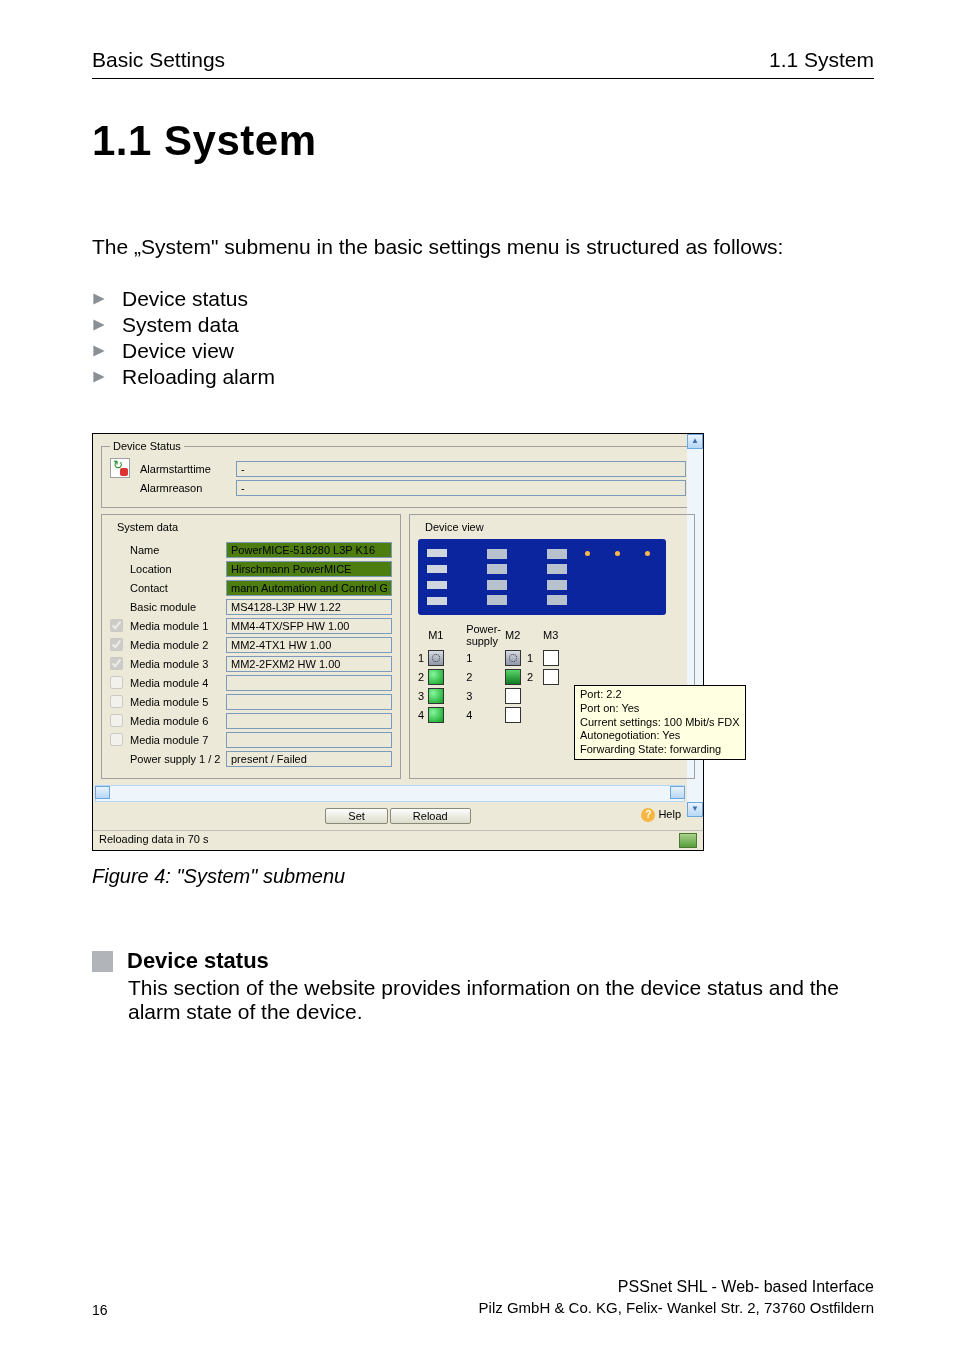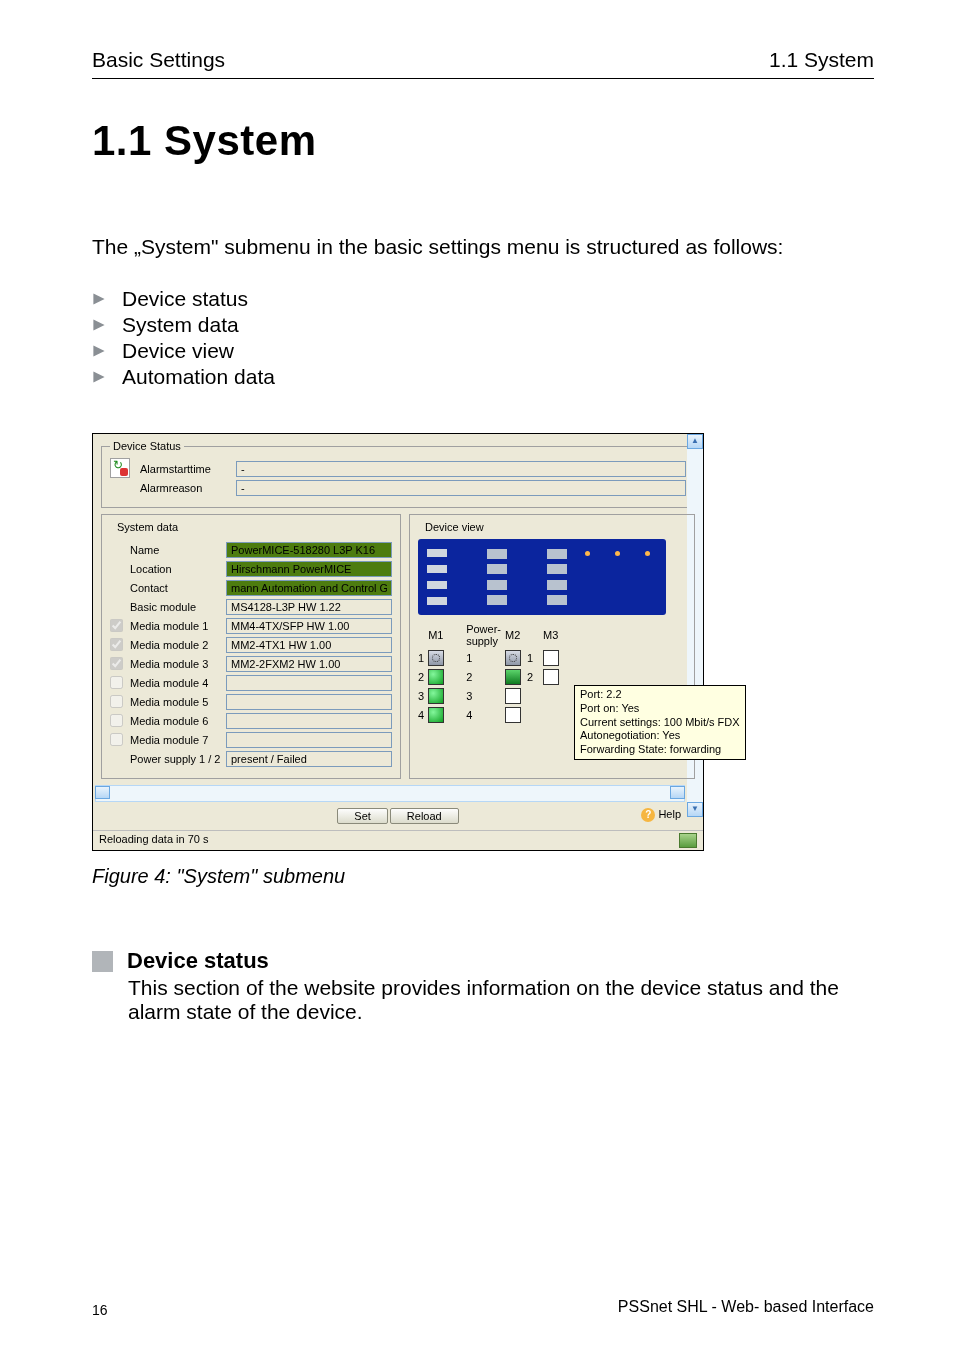--- a/index.html
+++ b/index.html
@@ -207,21 +207,21 @@
 
   .btn-row {
     display: flex;
     justify-content: center;
     gap: 2px;
     padding: 6px 8px;
     position: relative;
   }
   .btn {
     font-size: 11px;
-    padding: 1px 16px;
+    padding: 1px 22px;
     background: linear-gradient(#fdfdfd,#dcdccc);
     border: 1px solid #8a8a7a;
     border-radius: 2px;
   }
   .help {
     position: absolute;
     right: 22px;
     top: 6px;
     font-size: 11px;
   }
@@ -335,21 +335,21 @@
           </svg>
       </span>
       <span>Device view</span>
     </div>
     <div class="bullet">
       <span class="glyph">
         <svg class="arrow-svg" viewBox="0 0 10 10">
             <polygon points="1,1 9,5 1,9" fill="#8a8f94"></polygon>
           </svg>
       </span>
-      <span>Automation data</span>
+      <span>Reloading alarm</span>
     </div>
   </div>
 
   <div class="screenshot">
     <div class="scrollbar-right">
       <div class="sb-btn top">▲</div>
       <div class="sb-btn bot">▼</div>
     </div>
 
     <fieldset>
@@ -542,16 +542,17 @@
   <div class="sec-head">
     <span class="sq"></span>
     <span class="h">Device status</span>
   </div>
   <div class="sec-body">This section of the website provides information on the device status and the alarm state of the device.</div>
 
   <div class="page-footer">
     <span class="page-num">16</span>
     <span class="doc-src">
       <span class="line1">PSSnet SHL - Web- based Interface</span><br>
+      <span>Pilz GmbH &amp; Co. KG, Felix- Wankel Str. 2, 73760 Ostfildern</span>
     </span>
   </div>
 
 </div>
 
 </body></html>

